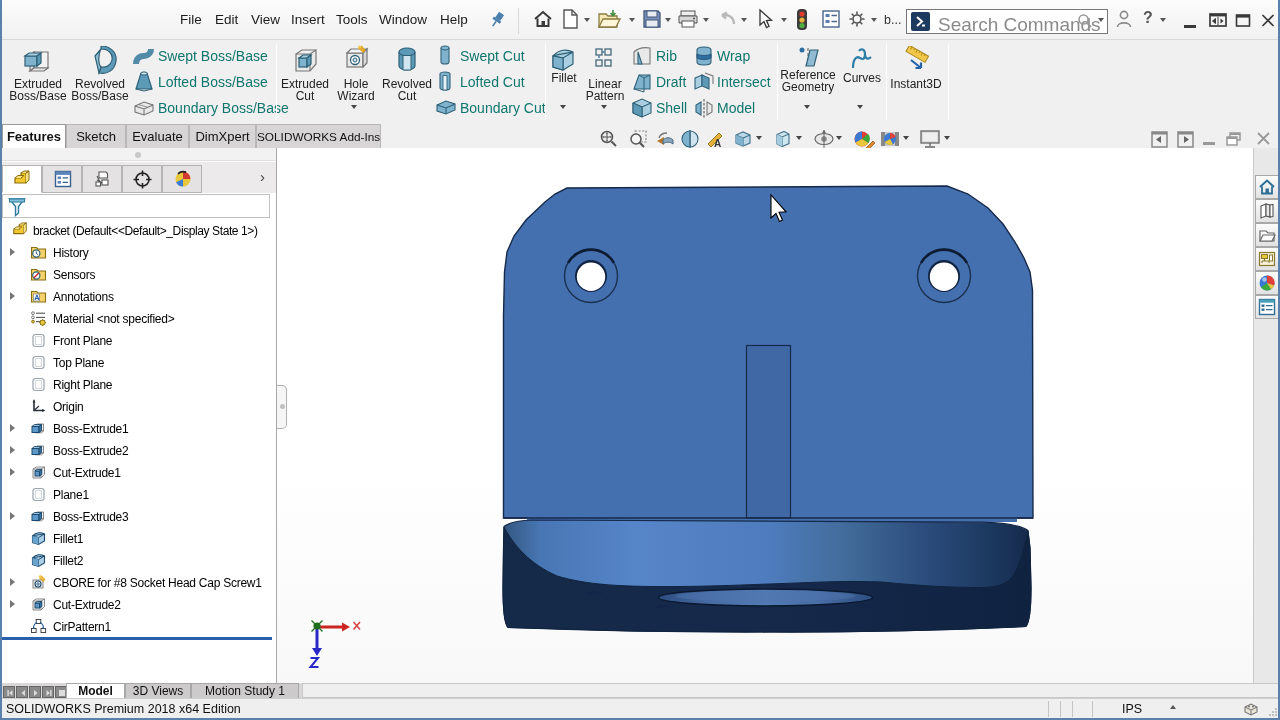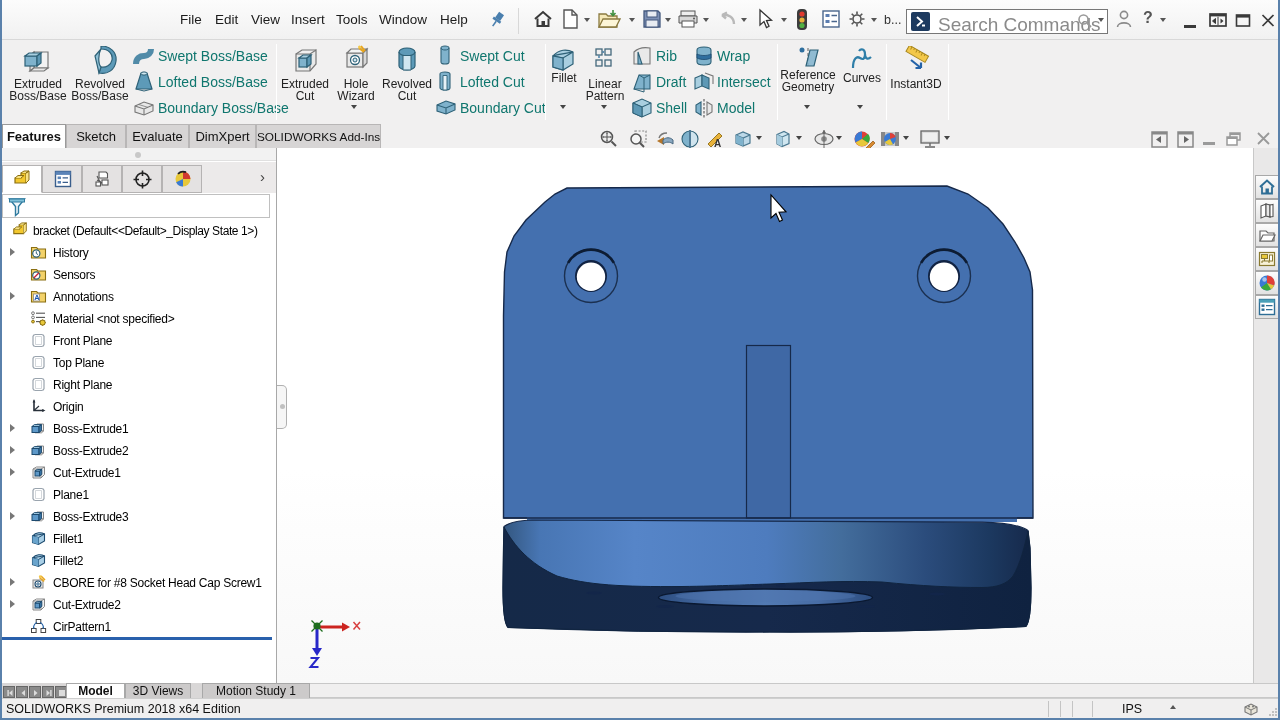--- a/index.html
+++ b/index.html
@@ -795,21 +795,21 @@
         <rect x="6.2" y="2" width="1.4" height="6" fill="#dcdcdc"></rect>
       </svg>
     </div>
   <div class="abs navbtn" style="left:55px;">
       <svg width="10" height="10" viewBox="0 0 10 10">
         <rect x="2" y="2" width="6" height="6" fill="#dcdcdc"></rect>
       </svg>
     </div>
   <div class="abs btab active" style="left:66px; width:59px;">Model</div>
   <div class="abs btab" style="left:125px; width:66px;">3D Views</div>
-  <div class="abs btab" style="left:191px; width:108px;margin-left:11px;">Motion Study 1</div>
+  <div class="abs btab" style="left:191px; width:108px;">Motion Study 1</div>
   <div class="abs" id="statusbar">
       <span style="position:absolute;left:4px;top:3px;">SOLIDWORKS Premium 2018 x64 Edition</span>
     <span style="position:absolute;left:1046px;top:2px;width:1px;height:16px;background:#c4c4c4;"></span>
     <span style="position:absolute;left:1058px;top:2px;width:1px;height:16px;background:#c4c4c4;"></span>
     <span style="position:absolute;left:1070px;top:2px;width:1px;height:16px;background:#c4c4c4;"></span>
     <span style="position:absolute;left:1090px;top:2px;width:1px;height:16px;background:#c4c4c4;"></span>
     <span style="position:absolute;left:1120px;top:3px;">IPS</span>
     <span style="position:absolute;left:1168px;top:6px;width:0;height:0;border-left:3.5px solid transparent;border-right:3.5px solid transparent;border-bottom:4.5px solid #555;"></span>
     <svg style="position:absolute;left:1240px;top:2px;" width="18" height="16" viewBox="0 0 18 16">
         <path d="M3 6 L9 3 L15 6 L15 11 L9 14 L3 11 Z" fill="#e8e4d8" stroke="#777" stroke-width="1.1"></path>

